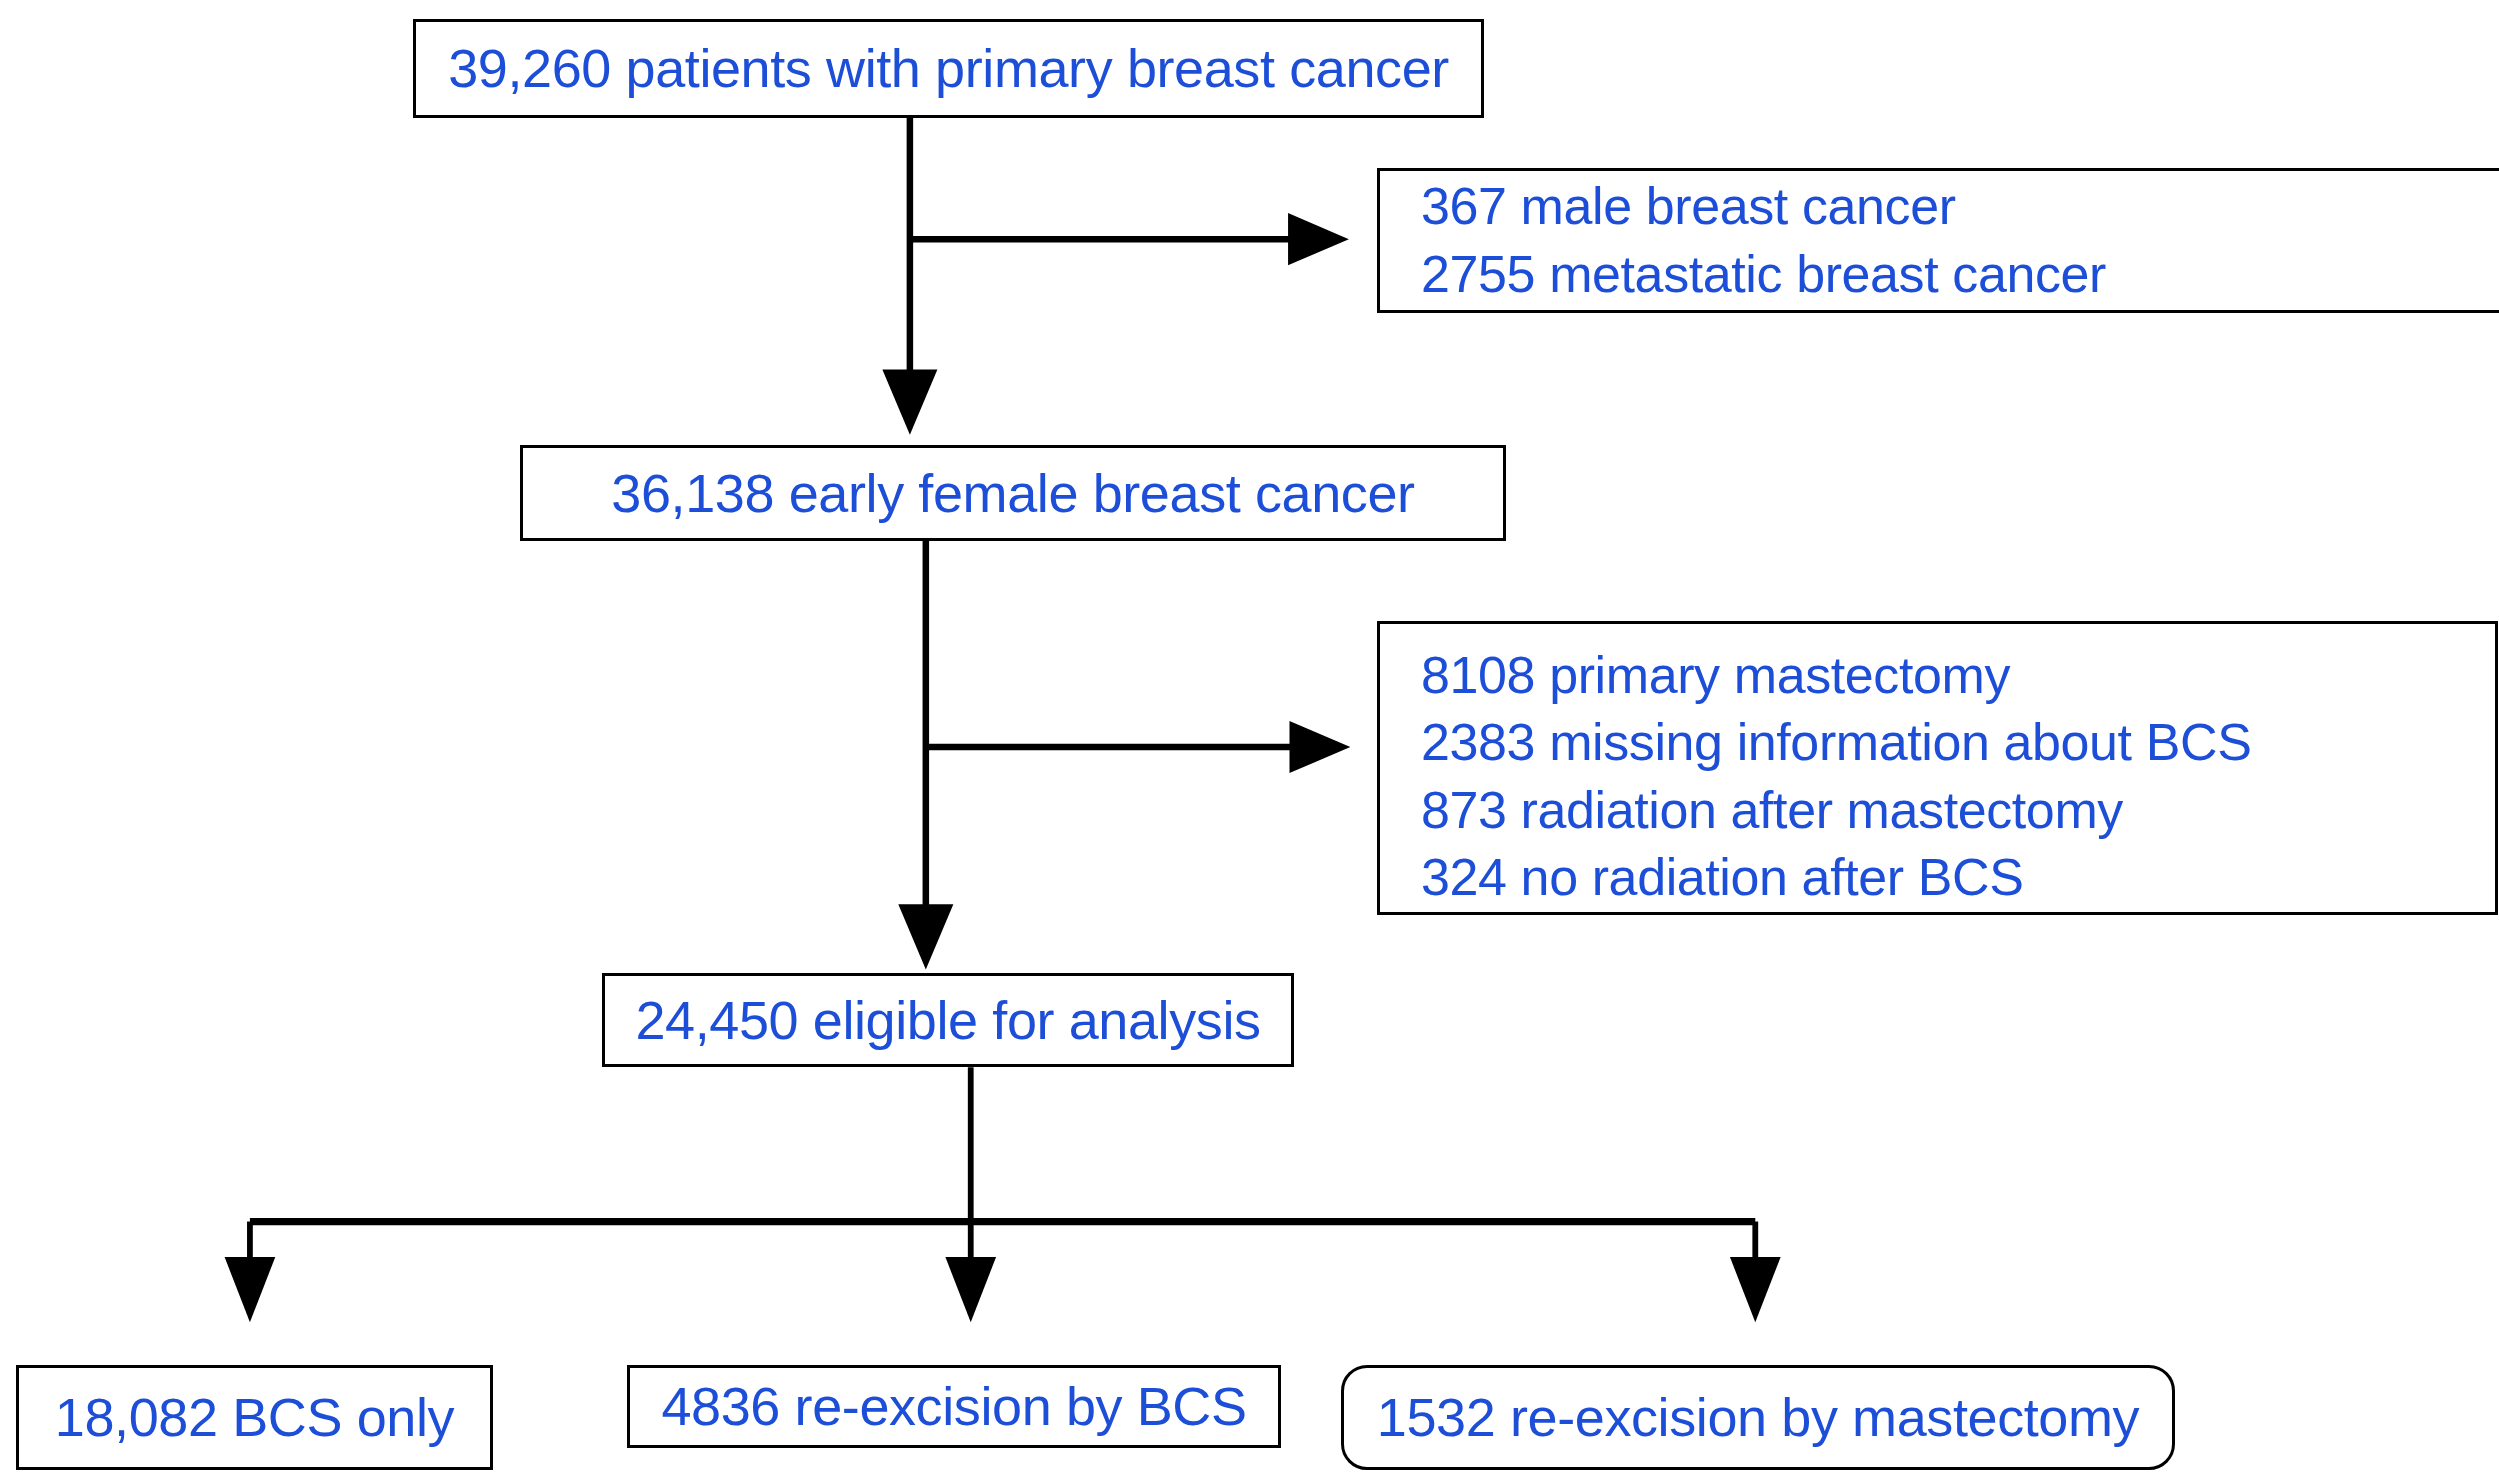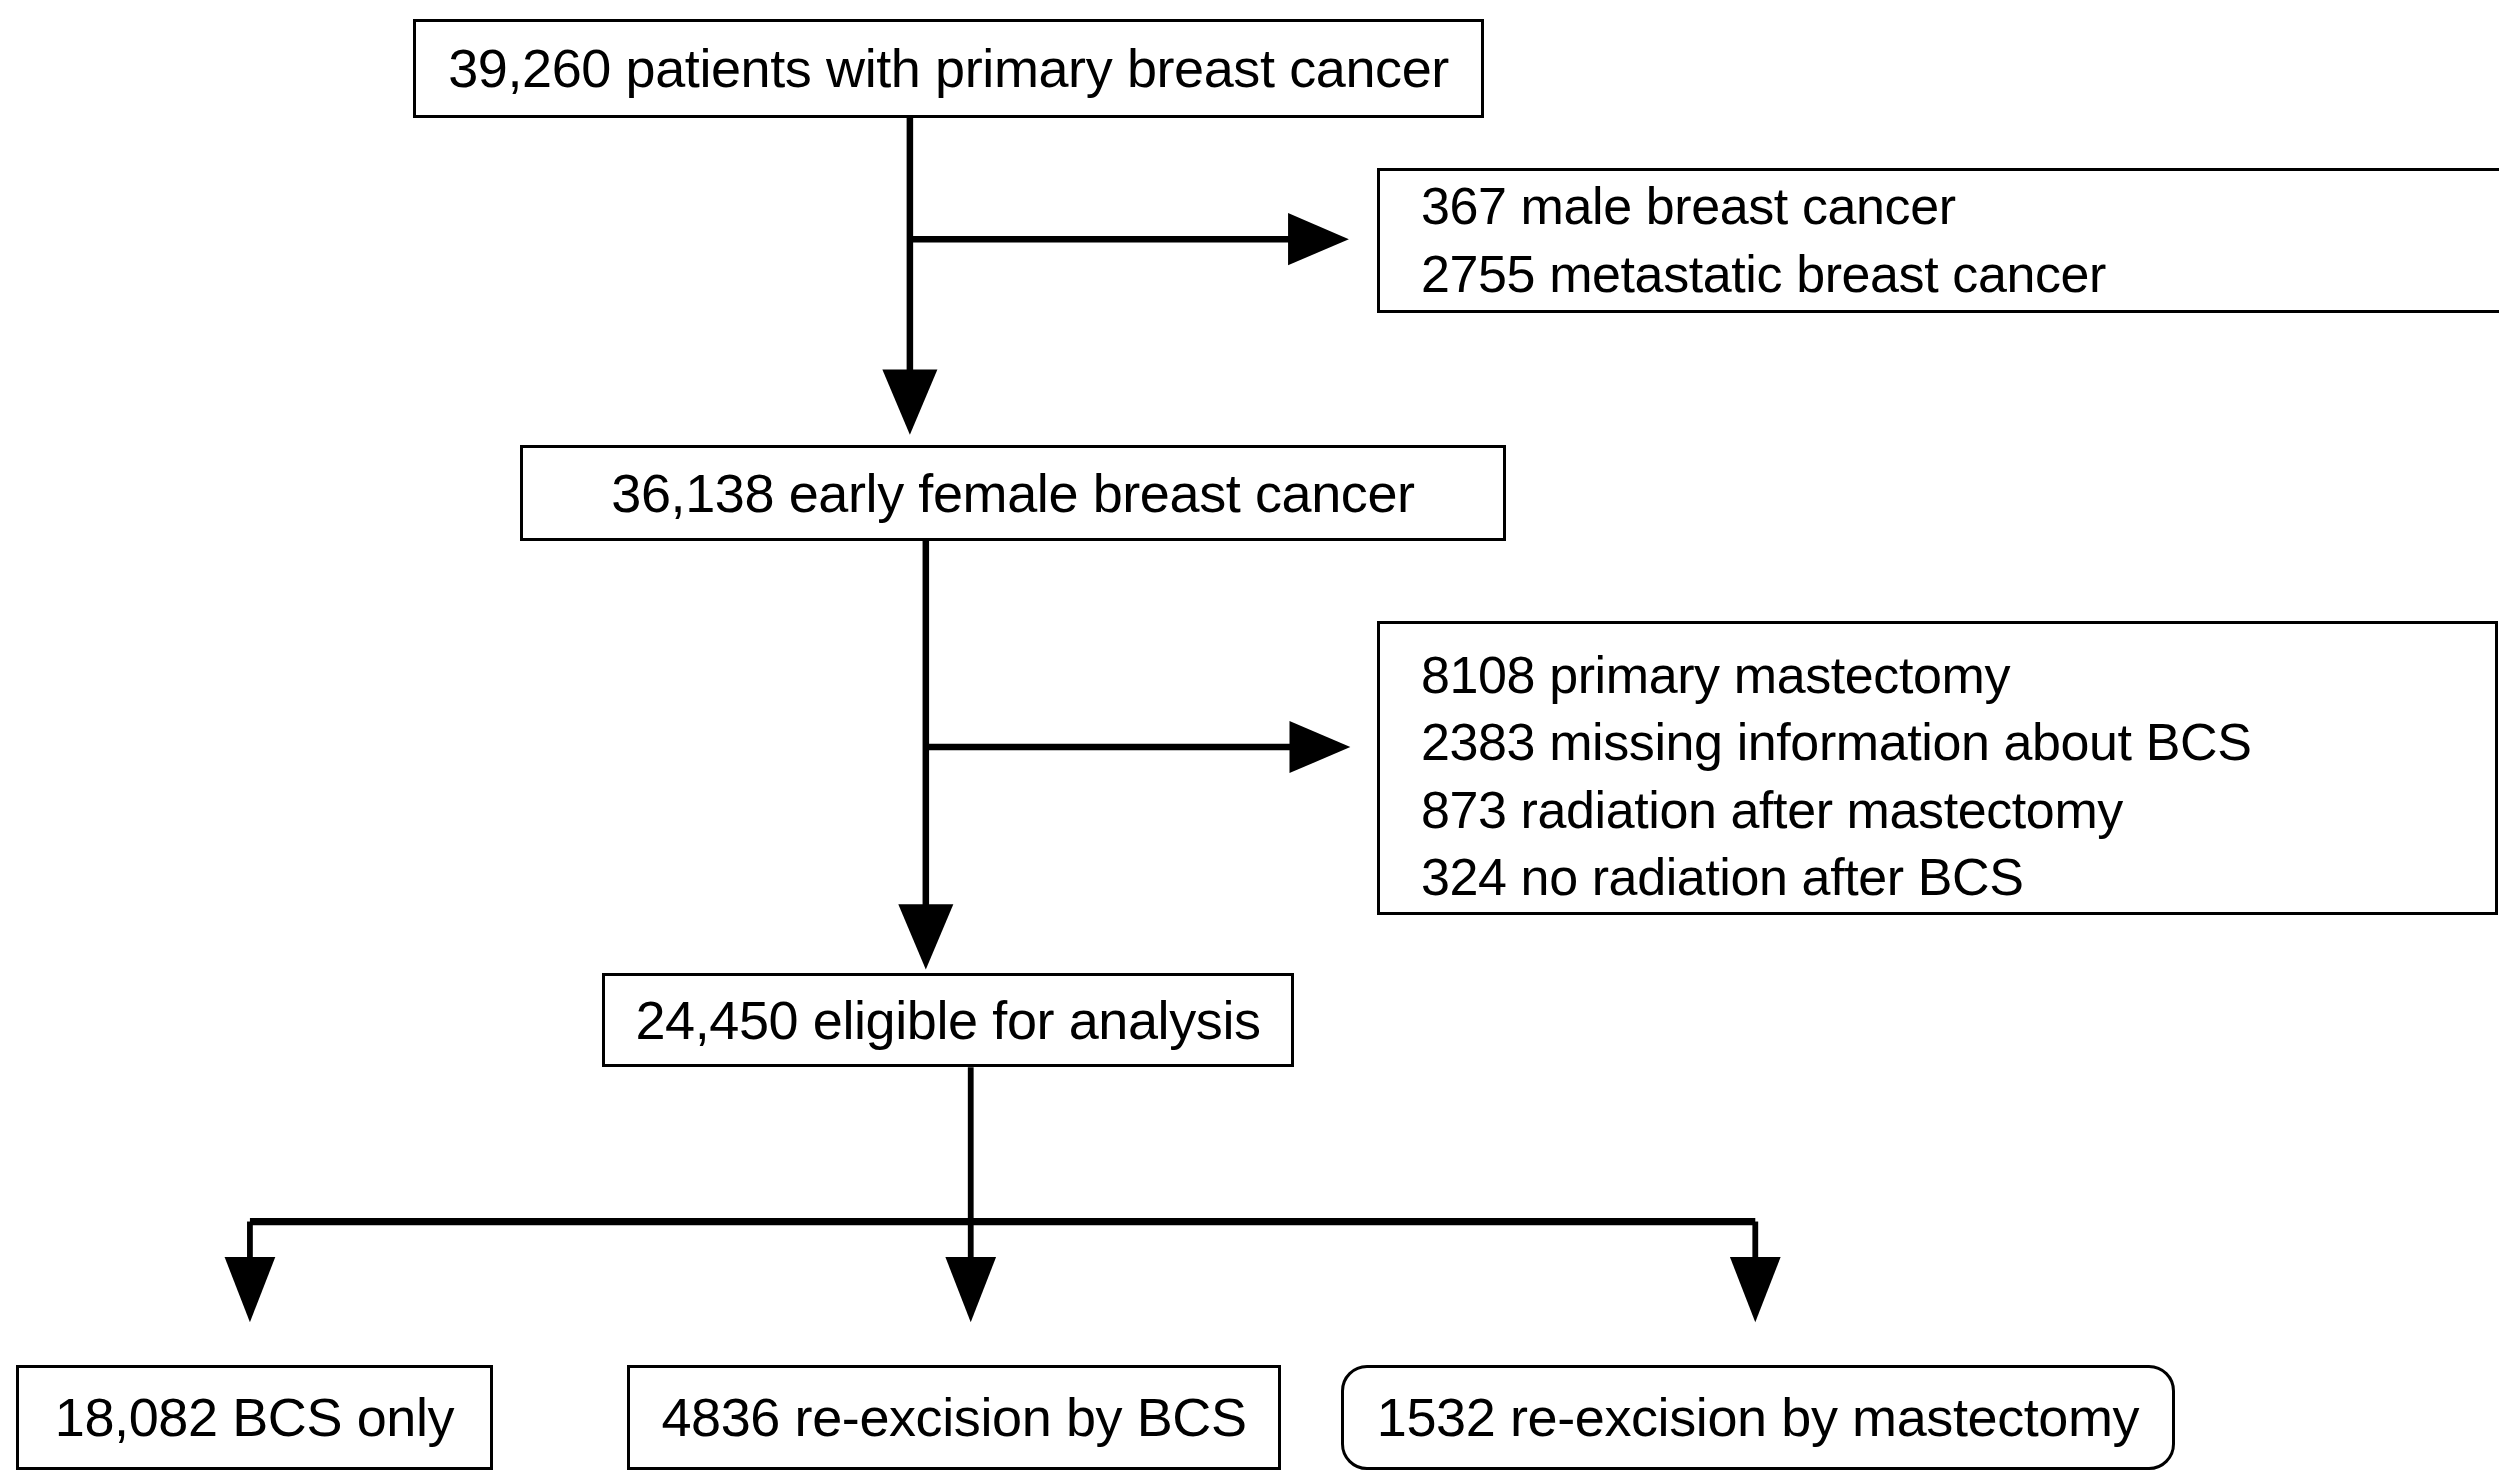--- a/index.html
+++ b/index.html
@@ -29,21 +29,21 @@
   }
   .node-box.center-text {
     align-items: center;
   }
   .node-box.left-text {
     align-items: flex-start;
   }
   .node-line {
     font-size: 54px;
     line-height: 1.12;
-    color: #000000;
+    color: #1d4ed8;
     white-space: nowrap;
     letter-spacing: -0.4px;
   }
   .node-box.left-text .node-line {
     padding-left: 41px;
   }
   .node-box.multi .node-line {
     font-size: 52px;
     line-height: 1.30;
   }
@@ -133,21 +133,21 @@
   </div>
 
   <div class="node-box center-text" style="left:602px; top:973px; width:692px; height:94px;">
     <div class="node-line">24,450 eligible for analysis</div>
   </div>
 
   <div class="node-box center-text" style="left:16px; top:1365px; width:477px; height:105px;">
     <div class="node-line">18,082 BCS only</div>
   </div>
 
-  <div class="node-box center-text" style="left:627px; top:1365px; width:654px; height:105px;">
+  <div class="node-box center-text" style="left:627px; top:1365px; width:654px; height:83px;">
     <div class="node-line">4836 re-excision by BCS</div>
   </div>
 
   <div class="node-box center-text" style="left:1341px; top:1365px; width:834px; height:105px;border-radius:26px;">
     <div class="node-line">1532 re-excision by mastectomy</div>
   </div>
 
 </div>
 
 

